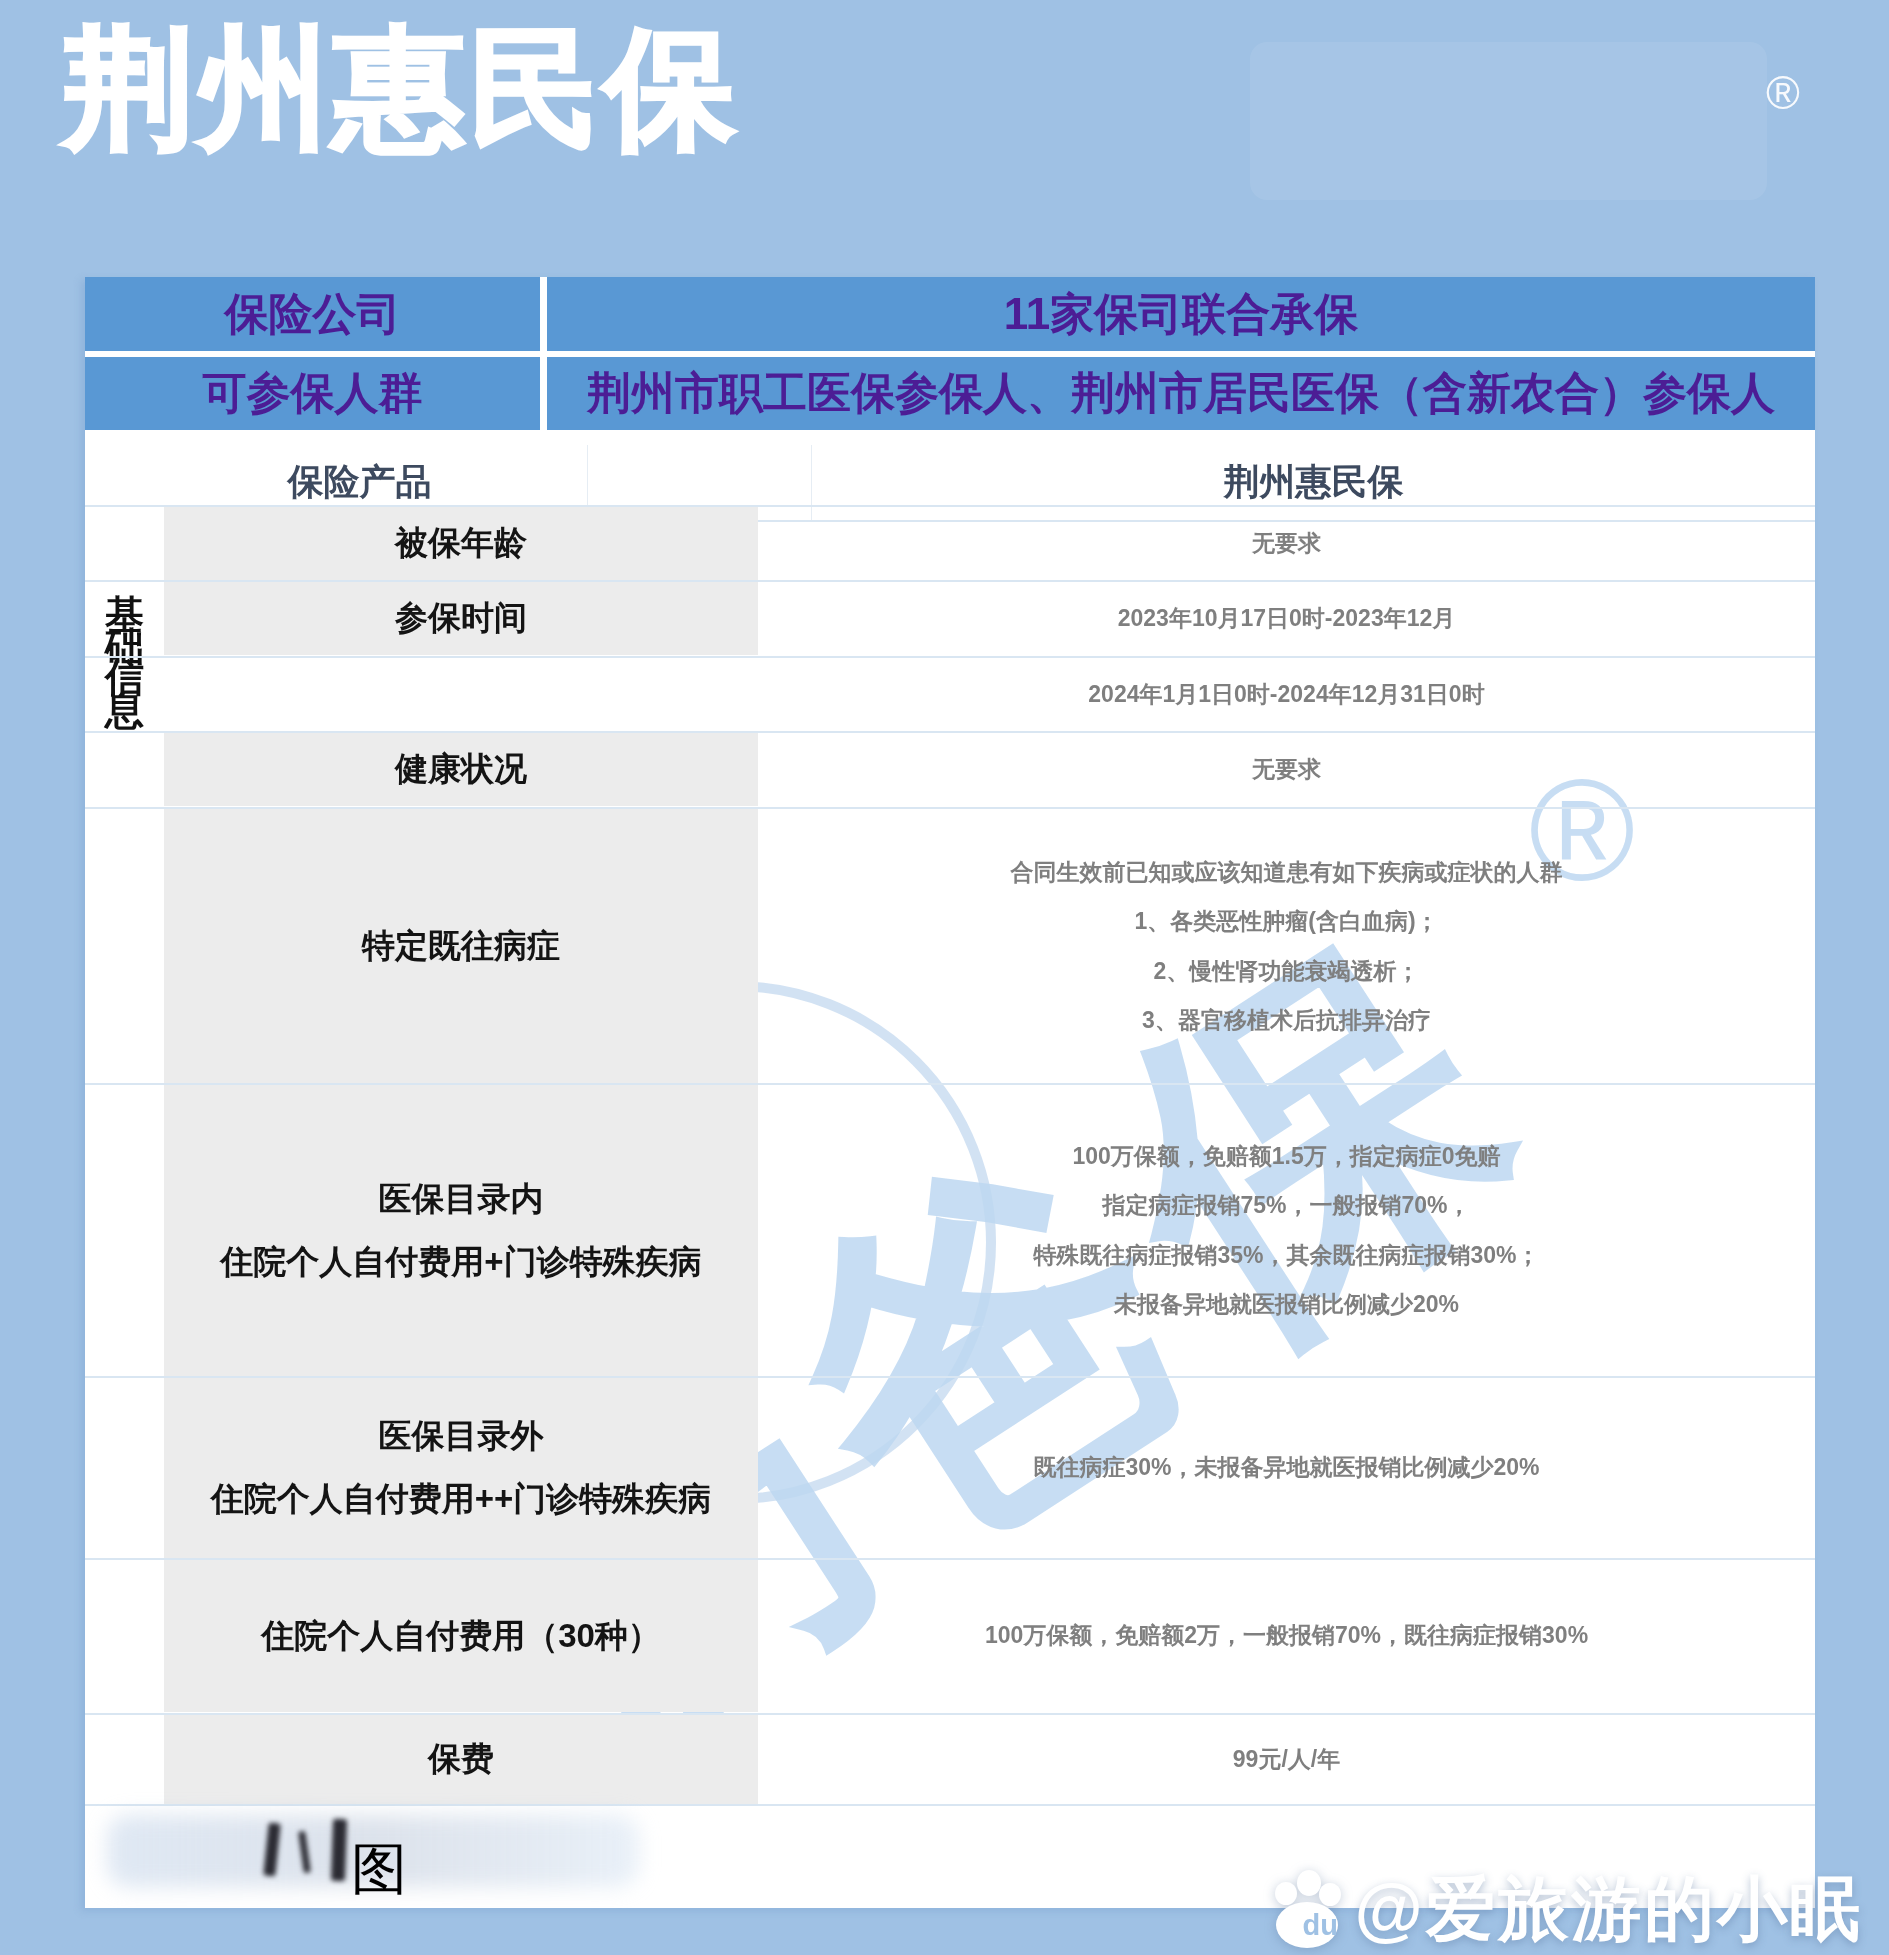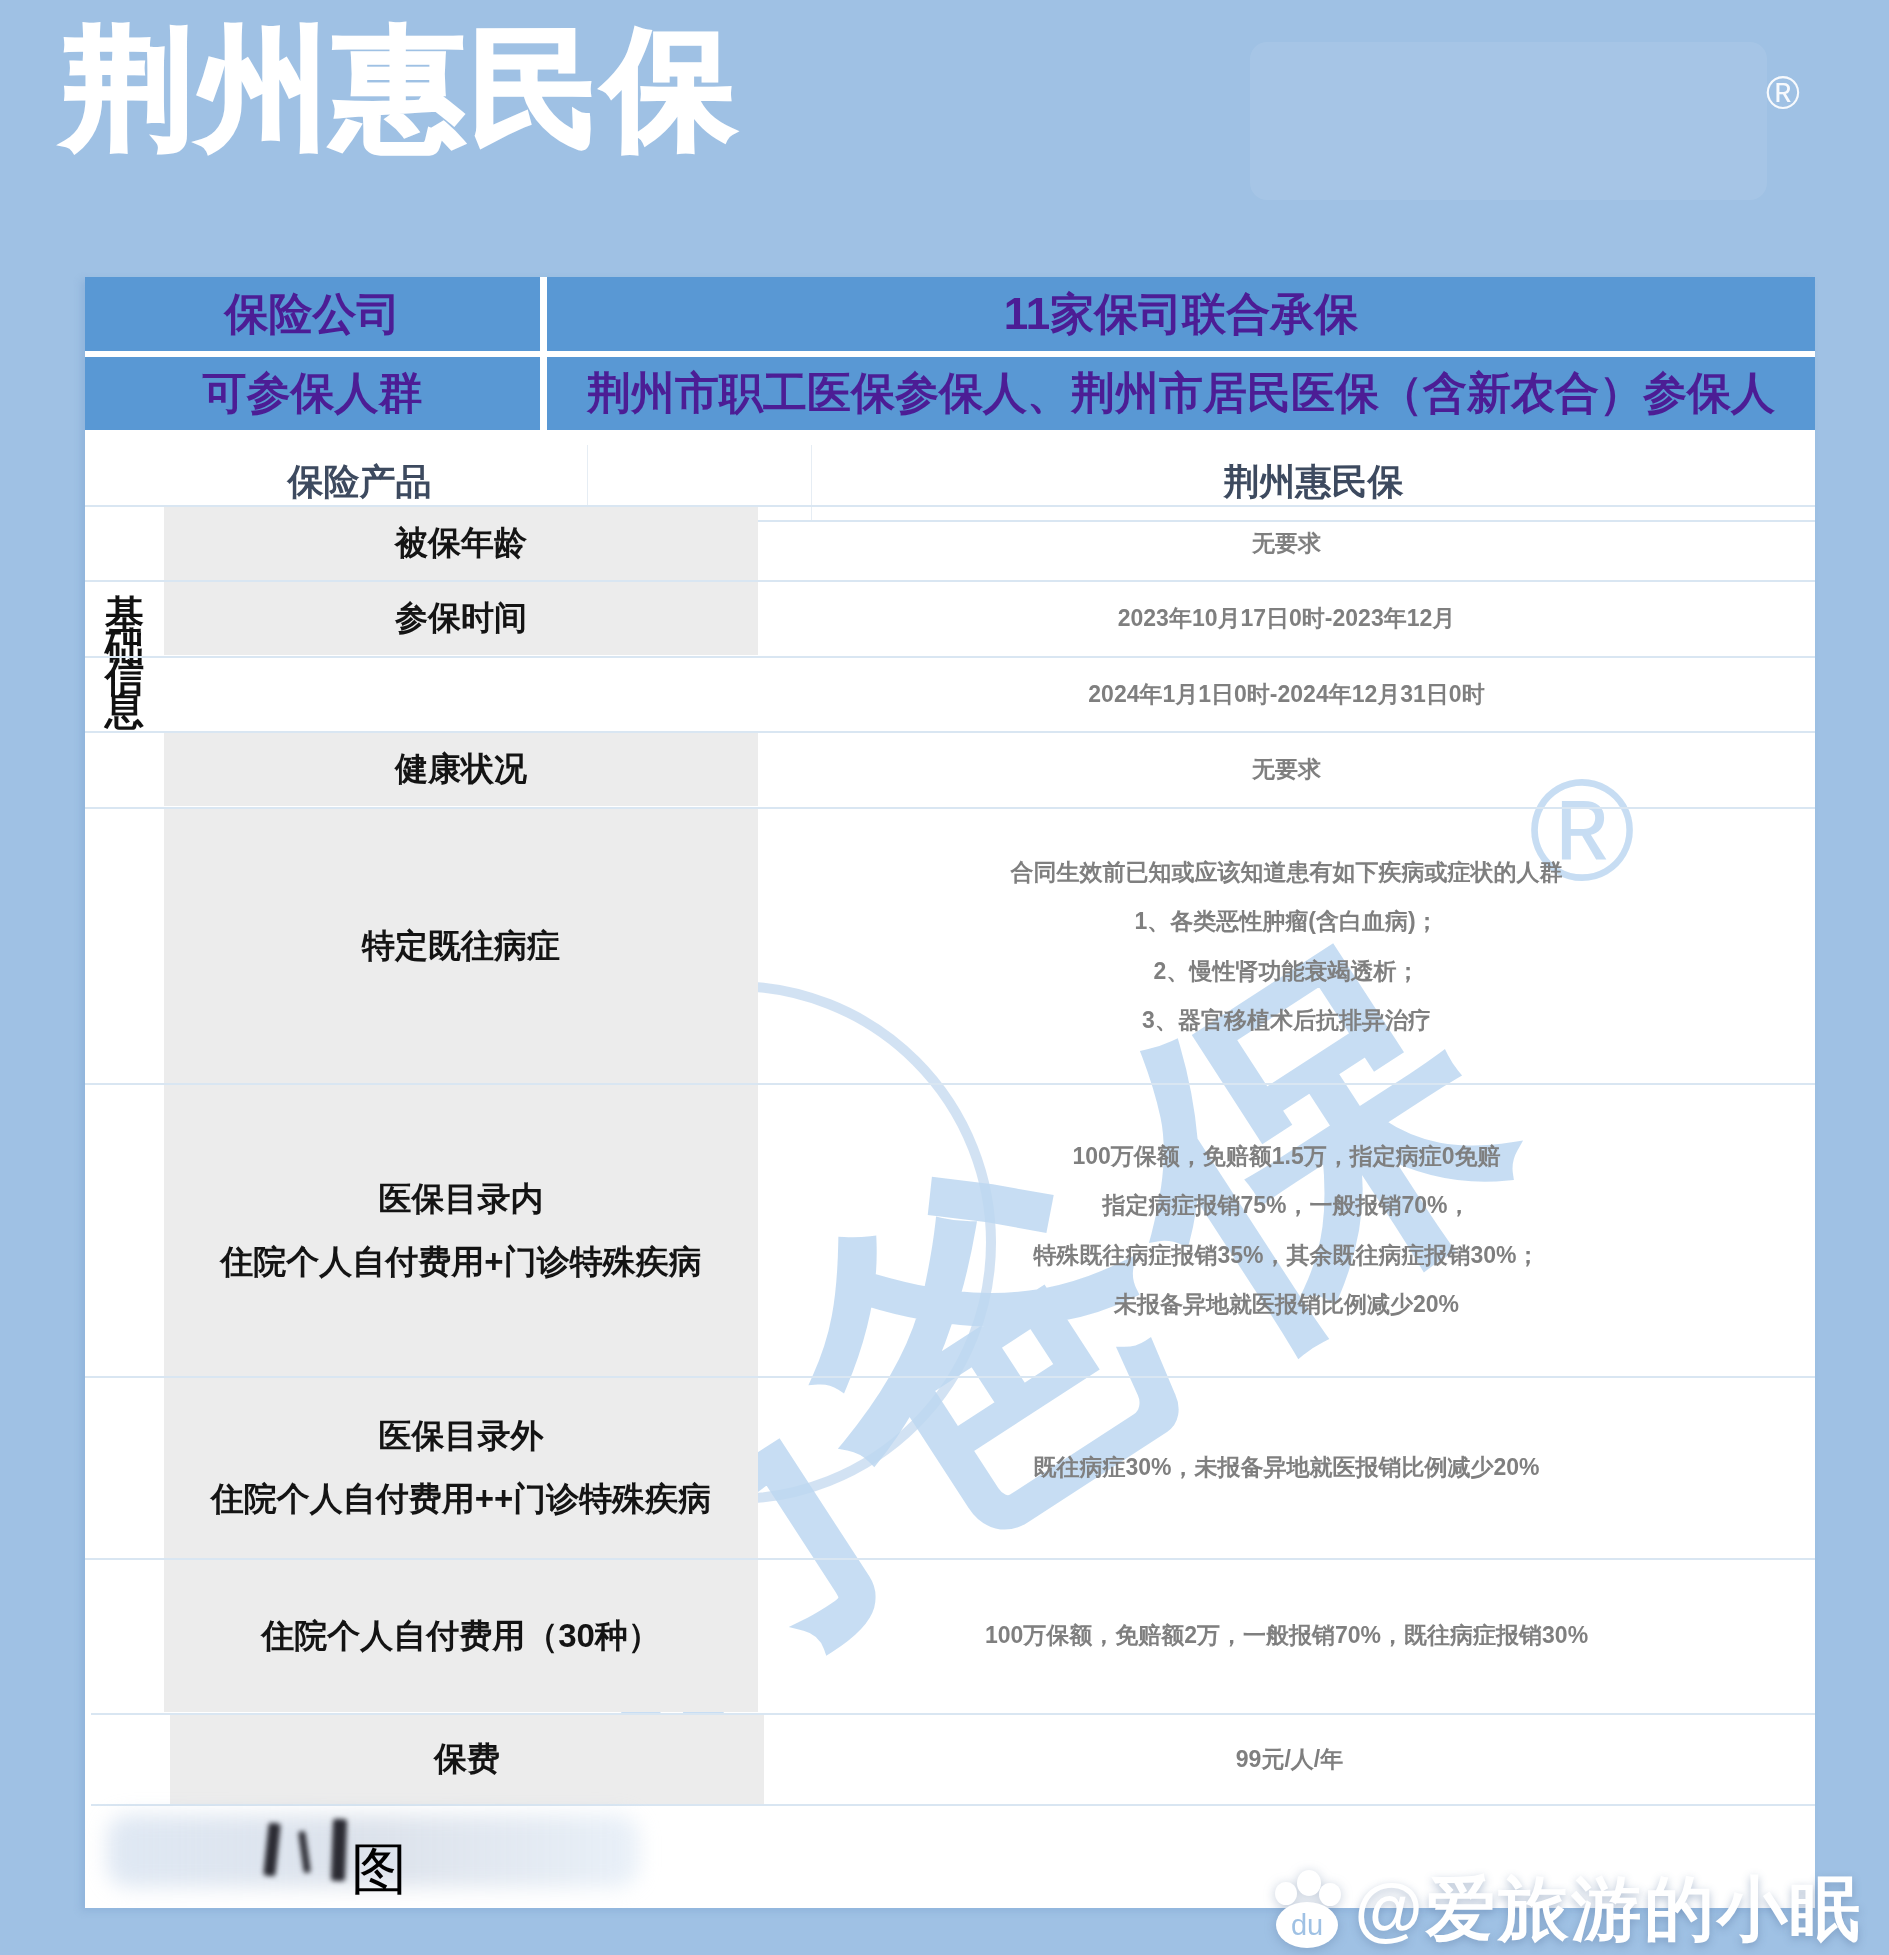--- a/index.html
+++ b/index.html
@@ -76,21 +76,21 @@
   }
   .val{
     position:absolute;left:673px;right:0;top:0;bottom:0;background:transparent;
     display:flex;flex-direction:column;align-items:center;justify-content:center;
     text-align:center;color:#7f7f7f;font-weight:700;font-size:23px;line-height:2.15;
   }
   .r4{top:228px;height:75px;} .r5{top:303px;height:75px;}
   .r6{top:379px;height:75px;} .r7{top:454px;height:75px;}
   .r8{top:530px;height:277px;} .r9{top:806px;height:293px;}
   .r10{top:1099px;height:182px;} .r11{top:1281px;height:154px;}
-  .r12{top:1436px;height:93px;border-bottom:2.2px solid #d9e6f2;margin-left:6px;}
+  .r12{top:1436px;height:93px;border-bottom:2.2px solid #d9e6f2;}
   
   .smudge{
     position:absolute;left:21.6px;top:1538px;width:532px;height:72px;z-index:2;
     background:linear-gradient(90deg,rgba(185,205,230,0.45),rgba(140,160,190,0.30),rgba(200,218,238,0.40));
     filter:blur(10px);border-radius:21.6px;
   }
   .smudge-mark{position:absolute;z-index:2;background:#2b2b33;filter:blur(2.9px);border-radius:2.9px;}
   .m1{left:181px;top:1546px;width:11.5px;height:53px;transform:rotate(6deg);}
   .m2{left:216px;top:1554px;width:7.2px;height:42px;transform:rotate(-8deg);}
   .m3{left:247px;top:1542px;width:14.4px;height:62px;transform:rotate(2deg);}
@@ -103,22 +103,22 @@
     position:absolute;right:27px;top:1863px;z-index:5;
     display:flex;align-items:center;gap:13px;
   }
   .paw{position:relative;width:69px;height:82px;filter:drop-shadow(0 2.2px 5.7px rgba(80,110,150,0.35));}
   .paw .toe{position:absolute;background:#ffffff;border-radius:50%;}
   .t1{left:2.9px;top:13px;width:21.6px;height:23px;}
   .t2{left:24.4px;top:1.4px;width:24.4px;height:26px;}
   .t3{left:47px;top:14.4px;width:21.6px;height:23px;}
   .pad{
     position:absolute;left:3.6px;top:33px;width:62px;height:46px;background:#ffffff;border-radius:50%;
-    display:flex;align-items:center;justify-content:center;
-    color:#9fc1e4;font-size:29px;font-weight:400;
+    display:flex;align-items:center;justify-content:flex-end;
+    color:#9fc1e4;font-size:29px;font-weight:700;
   }
   .credit-text{
     font-size:70px;font-weight:700;color:#ffffff;letter-spacing:2.9px;
     text-shadow:0 2.9px 8.6px rgba(90,120,160,0.45);
   }
 </style>
 </head>
 <body>
 
 <div class="faded-logo"></div>

